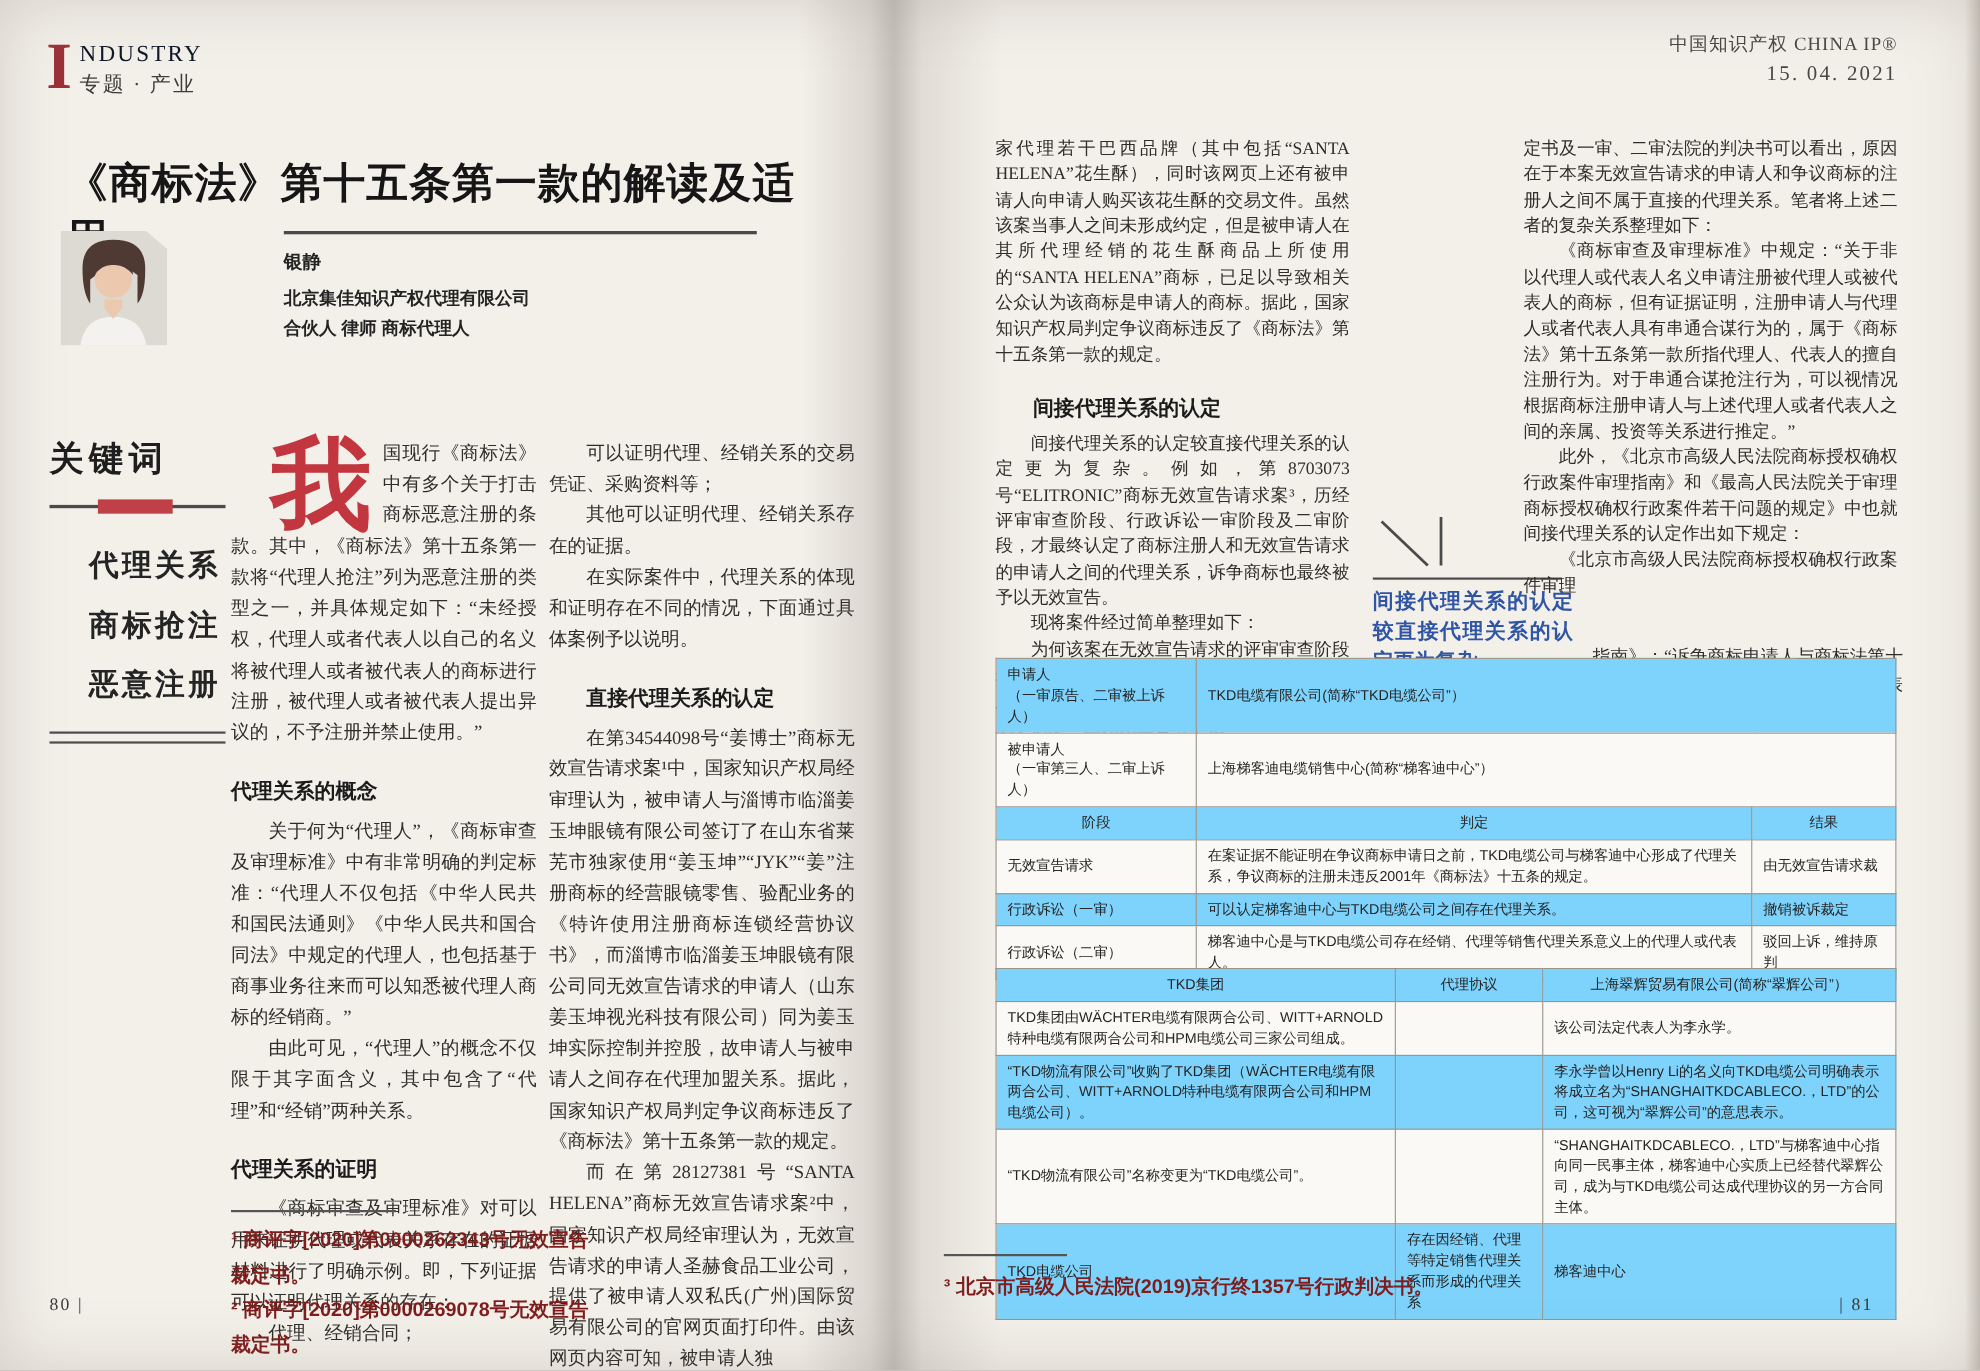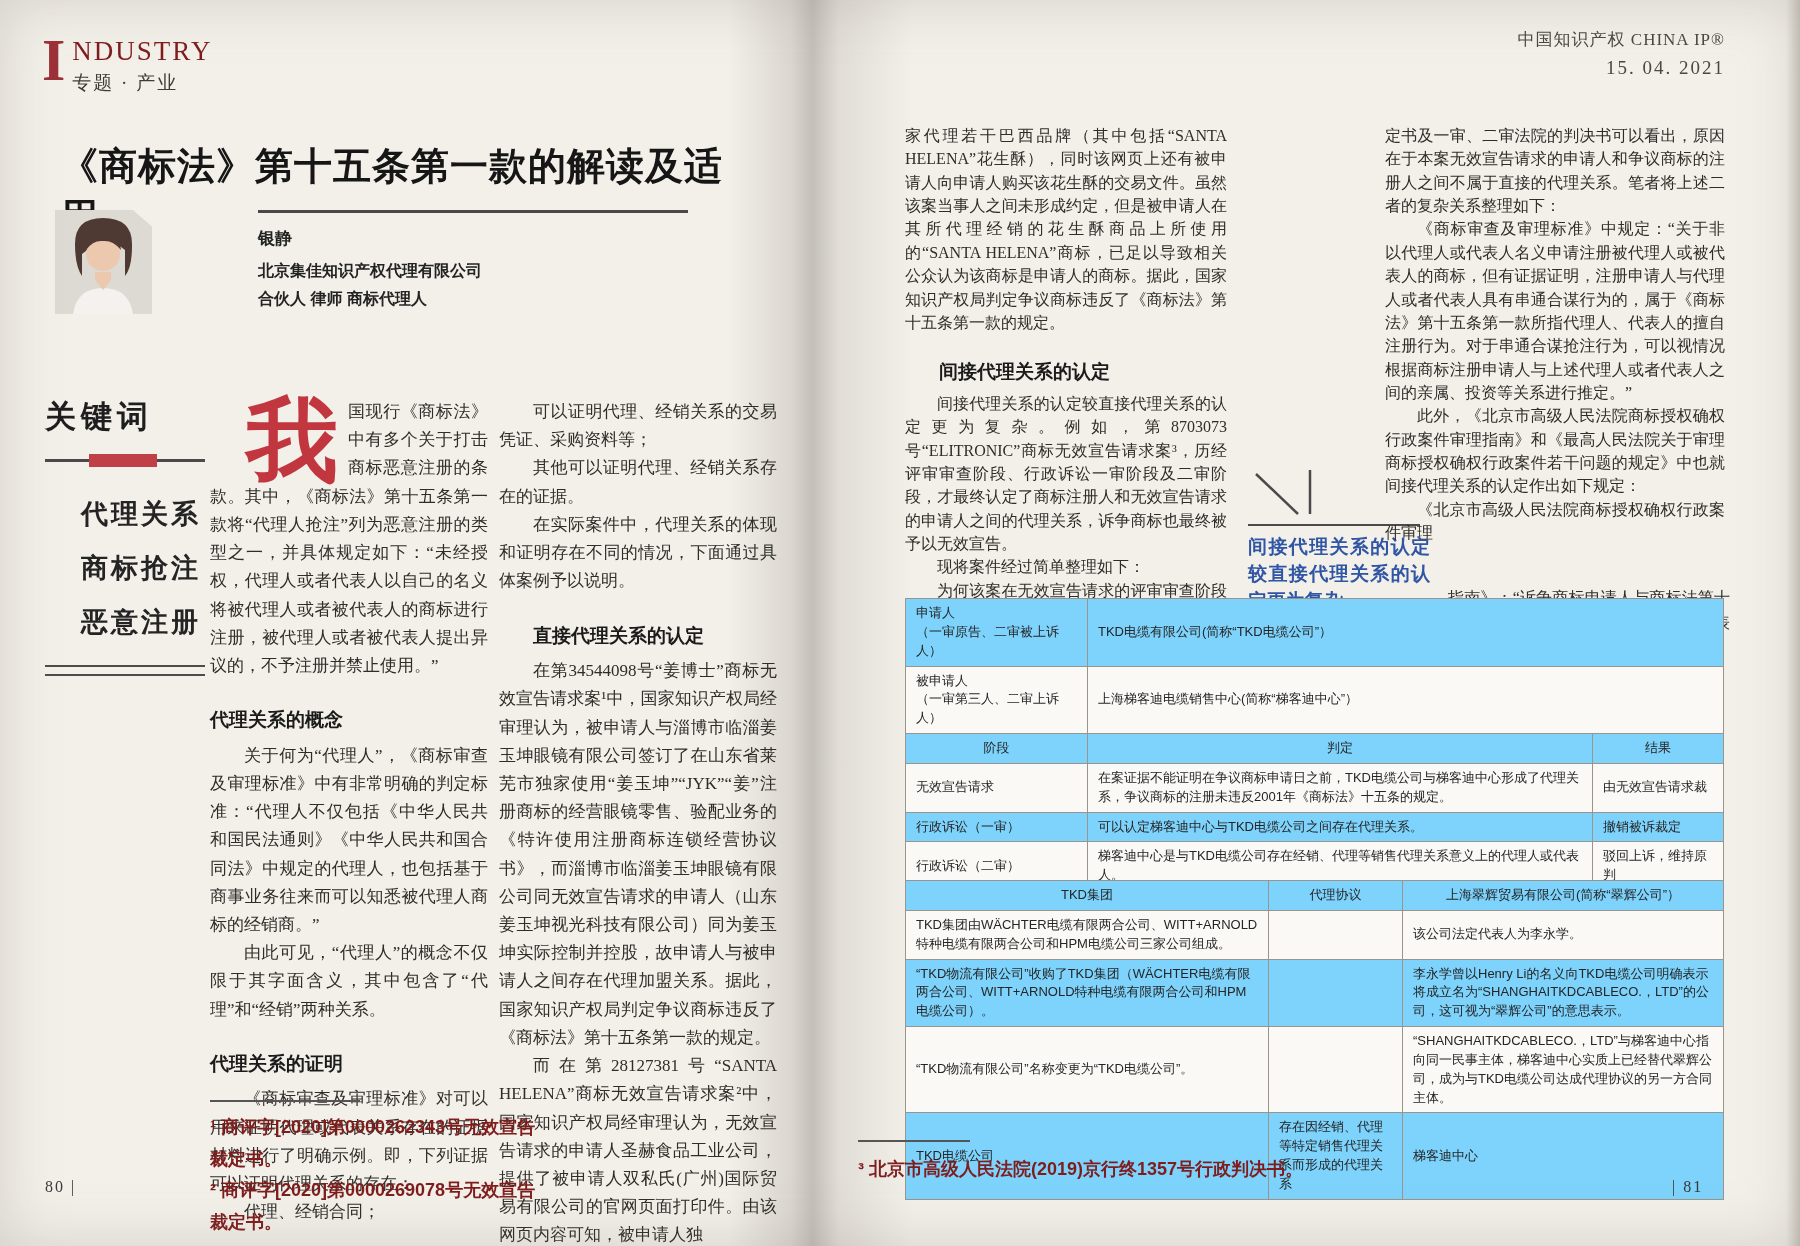--- a/index.html
+++ b/index.html
@@ -12,21 +12,21 @@
   
   .gutter{position:absolute;left:728px;top:0;width:184px;height:100%;
     background:linear-gradient(90deg,rgba(0,0,0,0) 0%,rgba(95,85,72,.16) 34%,rgba(60,52,45,.26) 46%,rgba(95,85,72,.12) 60%,rgba(0,0,0,0) 100%);}
   .right-edge{position:absolute;right:0;top:0;width:14px;height:100%;
     background:linear-gradient(90deg,rgba(0,0,0,0),rgba(90,80,70,.25));}
 
   
   .logo{left:42px;top:30px;display:flex;align-items:flex-start;}
   .logo-i{font-size:60px;line-height:60px;font-weight:bold;color:#9c3138;}
   .logo-right{margin-left:7px;padding-top:6px;}
-  .logo-word{font-size:27px;letter-spacing:2px;color:#7f1d1d;}
+  .logo-word{font-size:21px;letter-spacing:2px;color:#0f172a;}
   .logo-sub{font-size:19px;color:#3f3d3a;margin-top:3px;letter-spacing:2px;}
 
   .title{left:60px;top:141px;width:700px;font-family:"Liberation Sans","DejaVu Sans",sans-serif;
          font-weight:900;font-size:38px;letter-spacing:1px;color:#161616;}
 
   .photo{left:55px;top:210px;width:97px;height:104px;background:linear-gradient(135deg,#e7e4df 0%,#cfccc6 100%);
          clip-path:polygon(0 0,80% 0,100% 16%,100% 100%,0 100%);}
   .author{left:258px;top:210px;width:430px;border-top:3px solid #4a4a4a;padding-top:14px;
           font-family:"Liberation Sans","DejaVu Sans",sans-serif;color:#232323;}
   .author-name{font-size:17px;font-weight:bold;}

